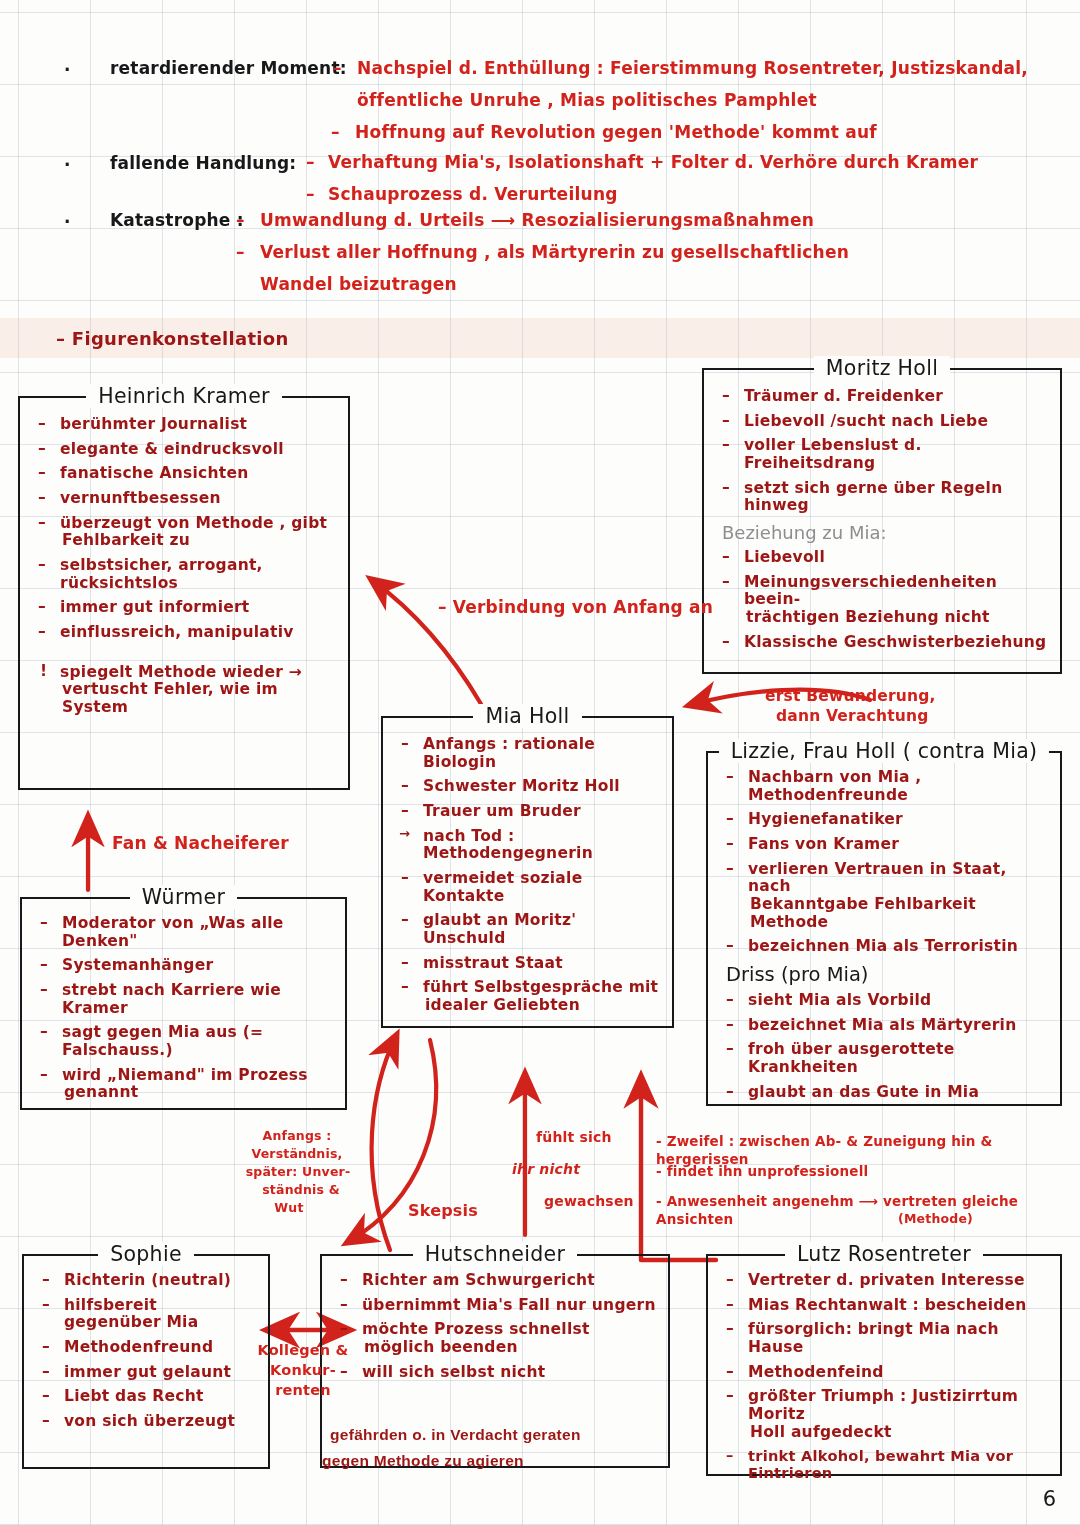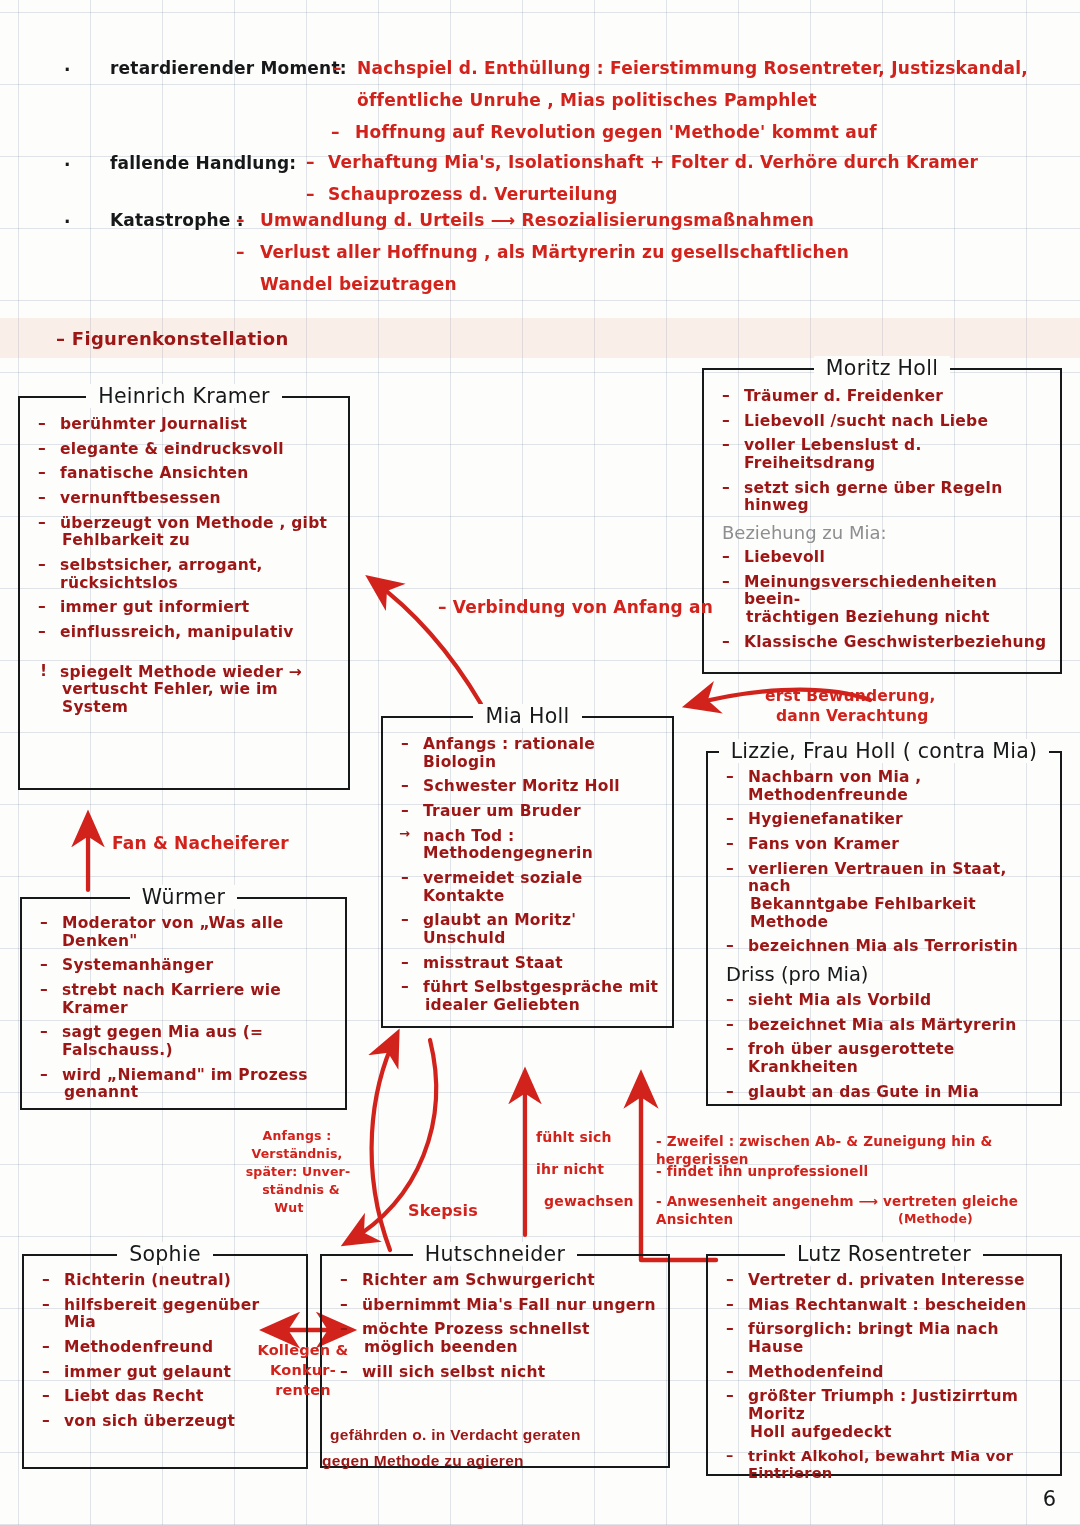--- a/index.html
+++ b/index.html
@@ -315,21 +315,21 @@
     <div class="b-item"><span>Systemanhänger</span></div>
     <div class="b-item"><span>strebt nach Karriere wie Kramer</span></div>
     <div class="b-item"><span>sagt gegen Mia aus (= Falschauss.)</span></div>
     <div class="b-item">
       <span>wird „Niemand" im Prozess</span>
       <span class="cont">genannt</span>
     </div>
   </div>
 </div>
 
-<div class="char-box" style="left:22px; top:1254px; width:286px; height:215px;">
+<div class="char-box" style="left:22px; top:1254px; width:248px; height:215px;">
   <div class="box-title">
     <span>Sophie</span>
   </div>
   <div class="box-body" style="padding-top:16px;">
     <div class="b-item"><span>Richterin (neutral)</span></div>
     <div class="b-item"><span>hilfsbereit gegenüber Mia</span></div>
     <div class="b-item"><span>Methodenfreund</span></div>
     <div class="b-item"><span>immer gut gelaunt</span></div>
     <div class="b-item"><span>Liebt das Recht</span></div>
     <div class="b-item"><span>von sich überzeugt</span></div>
@@ -384,21 +384,21 @@
 
 <div class="annot" style="left:408px; top:1200px; font-size:16px;">Skepsis</div>
 
 <div class="annot center" style="left:232px; top:1128px; width:130px; font-size:12.5px;">Anfangs :</div>
 <div class="annot center" style="left:232px; top:1146px; width:130px; font-size:12.5px;">Verständnis,</div>
 <div class="annot center" style="left:228px; top:1164px; width:140px; font-size:12.5px;">später: Unver-</div>
 <div class="annot center" style="left:236px; top:1182px; width:130px; font-size:12.5px;">ständnis &amp;</div>
 <div class="annot center" style="left:224px; top:1200px; width:130px; font-size:12.5px;">Wut</div>
 
 <div class="annot" style="left:536px; top:1128px; font-size:14px;">fühlt sich</div>
-<div class="annot" style="left:536px; top:1160px; font-size:14px;">ihr nicht</div>
+<div class="annot" style="left:512px; top:1160px; font-size:14px;font-style:italic;">ihr nicht</div>
 <div class="annot" style="left:544px; top:1192px; font-size:14px;">gewachsen</div>
 
 <div class="annot" style="left:656px; top:1133px; font-size:13.5px;">- Zweifel : zwischen Ab- &amp; Zuneigung hin &amp; hergerissen</div>
 <div class="annot" style="left:656px; top:1163px; font-size:13.5px;">- findet ihn unprofessionell</div>
 <div class="annot" style="left:656px; top:1193px; font-size:13.5px;">- Anwesenheit angenehm ⟶ vertreten gleiche Ansichten</div>
 <div class="annot" style="left:898px; top:1211px; font-size:12.5px;">(Methode)</div>
 
 <div id="page-number">6</div>
 
 </body></html>

